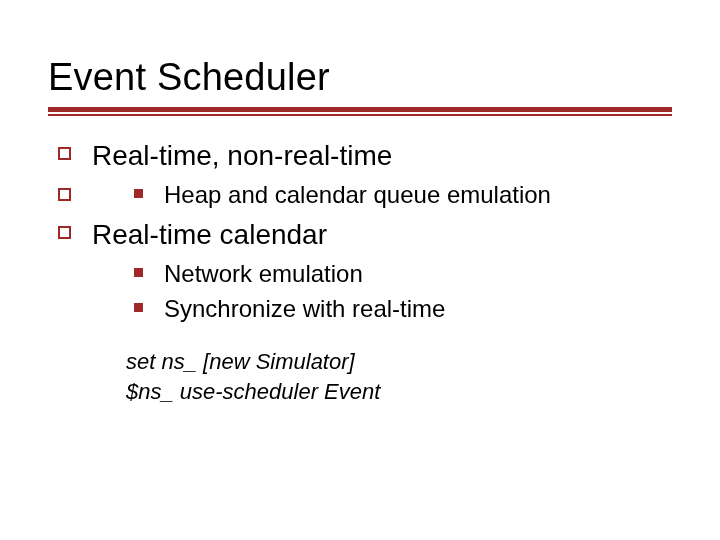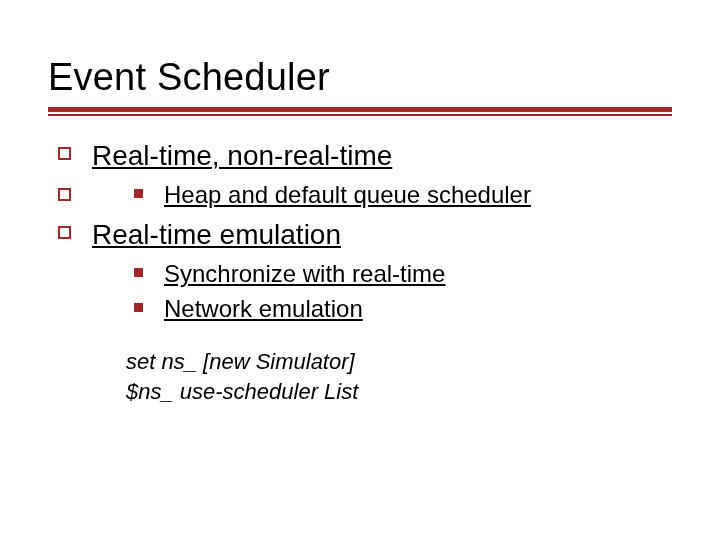--- a/index.html
+++ b/index.html
@@ -35,21 +35,20 @@
   .rule-thin {
     height: 2px;
     background: #a02828;
     width: 100%;
     margin-top: 2px;
   }
   ul.level1 {
     list-style: none;
     margin: 0;
     padding: 0 0 0 10px;
-    text-decoration: underline;
   }
   ul.level1 > li {
     position: relative;
     padding-left: 34px;
     font-size: 28px;
     line-height: 1.32;
     margin-bottom: 2px;
   }
   ul.level1 > li::before {
     content: "";
@@ -102,35 +101,35 @@
     <div class="rule-thin"></div>
   </div>
 
   <ul class="level1">
     <li>
       <span>Real-time, non-real-time</span>
     </li>
     <li>
       <ul class="level2">
         <li>
-          <span>Heap and default queue scheduler</span>
+          <span>Heap and calendar queue emulation</span>
         </li>
       </ul>
     </li>
     <li>
-      <span>Real-time emulation</span>
+      <span>Real-time calendar</span>
       <ul class="level2">
         <li>
-          <span>Synchronize with real-time</span>
+          <span>Network emulation</span>
         </li>
         <li>
-          <span>Network emulation</span>
+          <span>Synchronize with real-time</span>
         </li>
       </ul>
     </li>
   </ul>
 
   <div class="code-block">
     <div>set ns_ [new Simulator]</div>
-    <div>$ns_ use-scheduler List</div>
+    <div>$ns_ use-scheduler Event</div>
   </div>
 
 </div>
 
 </body></html>

